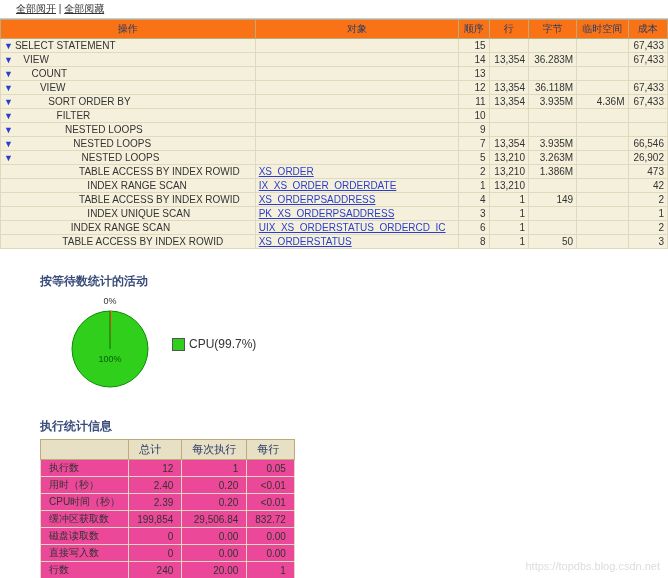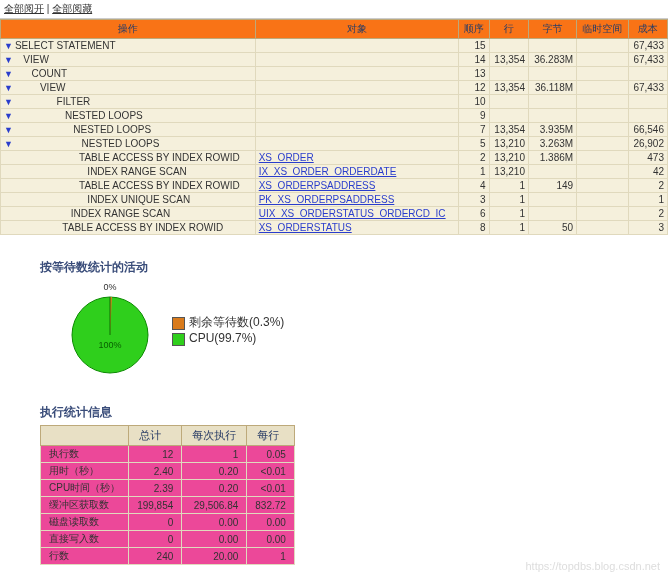--- a/index.html
+++ b/index.html
@@ -4,21 +4,21 @@
 <style>
   body {
     margin: 0;
     font-family: Arial, sans-serif;
     font-size: 11px;
     background: #fff;
     color: #333;
     width: 668px;
   }
   .top-links {
-    padding: 2px 4px;
+    padding: 2px 16px;
     border-bottom: 1px solid #ccc;
     font-size: 10px;
     color: #333;
   }
   .top-links span { text-decoration: underline; color: #333; }
   .plan-table {
     border-collapse: collapse;
     width: 100%;
   }
   .plan-table th {
@@ -147,20 +147,29 @@
       <tr>
         <td class="op"><span class="tri-down">&nbsp;&nbsp;&nbsp;&nbsp;&nbsp;&nbsp;&nbsp;&nbsp;&nbsp;VIEW</span></td>
         <td class="obj"></td>
         <td class="num">12</td>
         <td class="num">13,354</td>
         <td class="num">36.118M</td>
         <td class="num"></td>
         <td class="num">67,433</td>
       </tr>
       <tr>
+        <td class="op"><span class="tri-down">&nbsp;&nbsp;&nbsp;&nbsp;&nbsp;&nbsp;&nbsp;&nbsp;&nbsp;&nbsp;&nbsp;&nbsp;SORT ORDER BY</span></td>
+        <td class="obj"></td>
+        <td class="num">11</td>
+        <td class="num">13,354</td>
+        <td class="num">3.935M</td>
+        <td class="num">4.36M</td>
+        <td class="num">67,433</td>
+      </tr>
+      <tr>
         <td class="op"><span class="tri-down">&nbsp;&nbsp;&nbsp;&nbsp;&nbsp;&nbsp;&nbsp;&nbsp;&nbsp;&nbsp;&nbsp;&nbsp;&nbsp;&nbsp;&nbsp;FILTER</span></td>
         <td class="obj"></td>
         <td class="num">10</td>
         <td class="num"></td>
         <td class="num"></td>
         <td class="num"></td>
         <td class="num"></td>
       </tr>
       <tr>
         <td class="op"><span class="tri-down">&nbsp;&nbsp;&nbsp;&nbsp;&nbsp;&nbsp;&nbsp;&nbsp;&nbsp;&nbsp;&nbsp;&nbsp;&nbsp;&nbsp;&nbsp;&nbsp;&nbsp;&nbsp;NESTED LOOPS</span></td>
@@ -249,21 +258,20 @@
 <div class="section-title">按等待数统计的活动</div>
 <div class="pie-row">
   <svg class="pie-svg" width="100" height="100" viewBox="0 0 100 100">
     <circle cx="50" cy="55" r="38" fill="#2fcf1c" stroke="#0a8a00" stroke-width="1"></circle>
     <path d="M50 17 A38 38 0 0 1 52 17.05 L50 55 Z" fill="#d97b1c"></path>
     <line x1="50" y1="55" x2="50" y2="17" stroke="#0a6e00" stroke-width="1"></line>
     <text x="50" y="10" text-anchor="middle" font-size="9" fill="#333">0%</text>
     <text x="50" y="68" text-anchor="middle" font-size="9" fill="#085f00">100%</text>
   </svg>
   <div class="legend">
-    <div><span class="sw" style="background:#d97b1c"></span><span>剩余等待数(0.3%)</span></div>
     <div><span class="sw" style="background:#2fcf1c"></span><span>CPU(99.7%)</span></div>
   </div>
 </div>
 
 <div class="section-title">执行统计信息</div>
 <table class="stats-table">
   <thead>
       <tr id="stats-head">
         <th></th>
         <th>总计</th>

